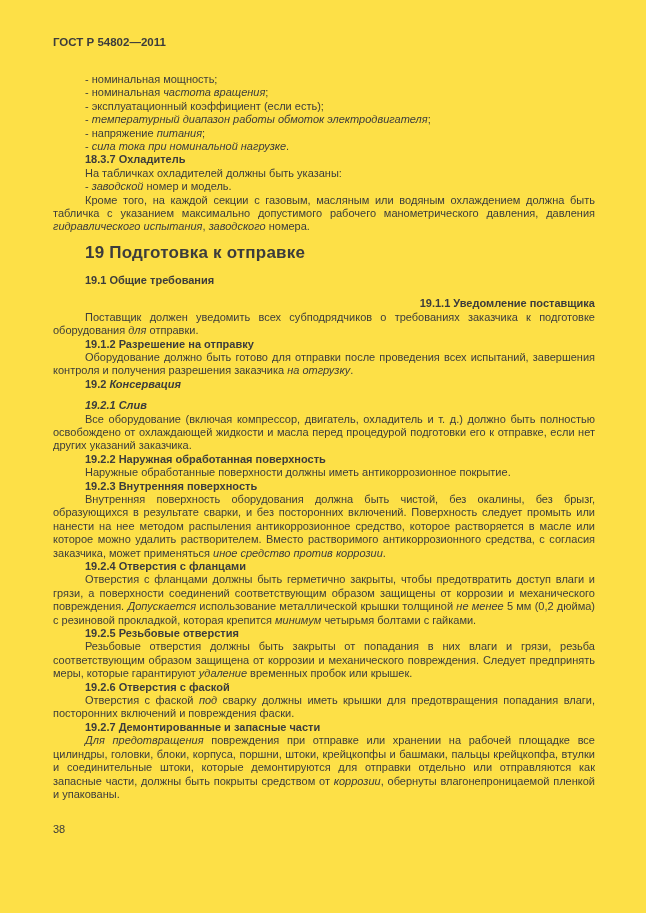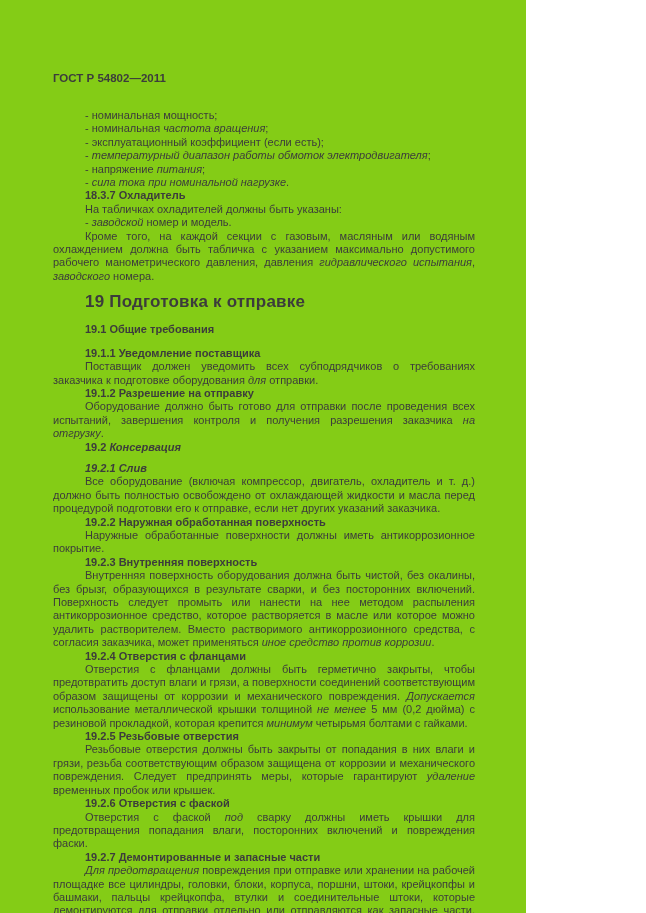--- a/index.html
+++ b/index.html
@@ -2,25 +2,25 @@
 <html lang="ru"><head>
 <meta charset="utf-8">
 <style>
   html, body {
     margin: 0;
     padding: 0;
     background: #ffffff;
   }
   .page {
     position: relative;
-    width: 526px;
+    width: 646px;
     height: 913px;
     box-sizing: border-box;
-    background: #84cc16;
-    padding: 72px 51px 0 53px;
+    background: #fde047;
+    padding: 36px 51px 0 53px;
     font-family: "Liberation Sans", "DejaVu Sans", sans-serif;
     font-size: 11px;
     line-height: 13.4px;
     color: #3c3c3c;
     overflow: hidden;
   }
   .doc-header {
     font-weight: bold;
     font-size: 11.5px;
     line-height: 13px;
@@ -39,21 +39,21 @@
     font-weight: bold;
   }
   .head-big {
     margin: 11px 0 13px 0;
     font-weight: bold;
     font-size: 17px;
     line-height: 16px;
     text-indent: 32px;
     letter-spacing: 0.2px;
   }
-  .mt10 { margin-top: 10px; }
+  .mt10 { margin-top: 10px; text-align: right; }
   .mt8  { margin-top: 8px; }
   .mt6  { }
   .page-number {
     margin-top: 22px;
   }
 </style>
 </head>
 <body>
 
 <div class="page">

